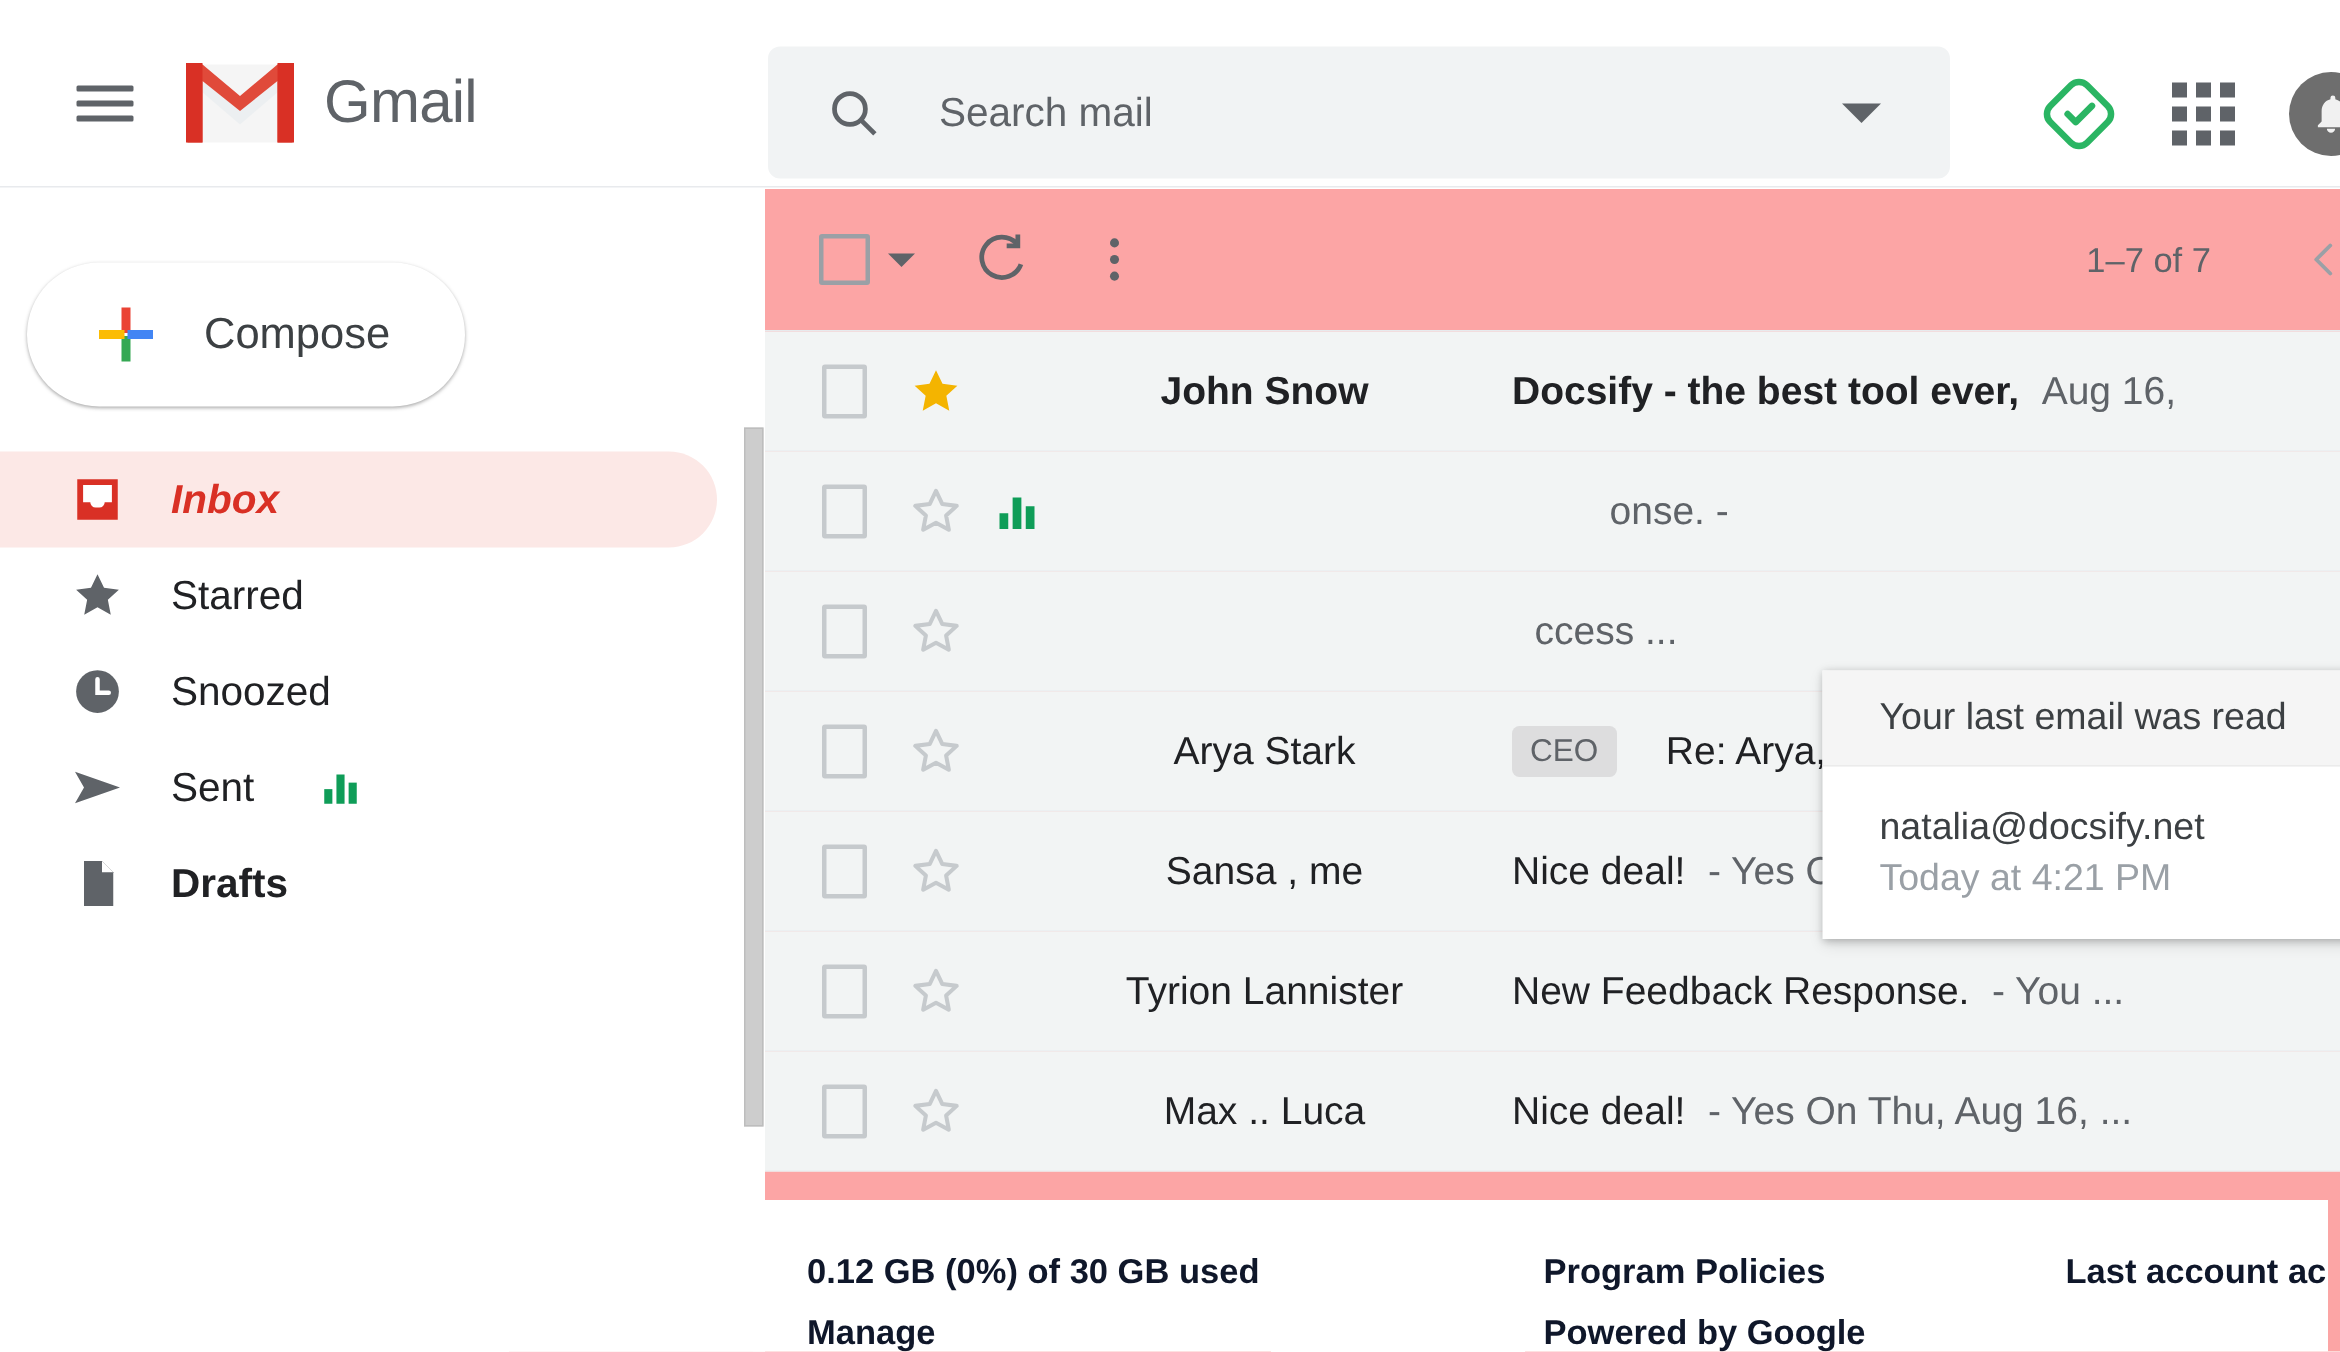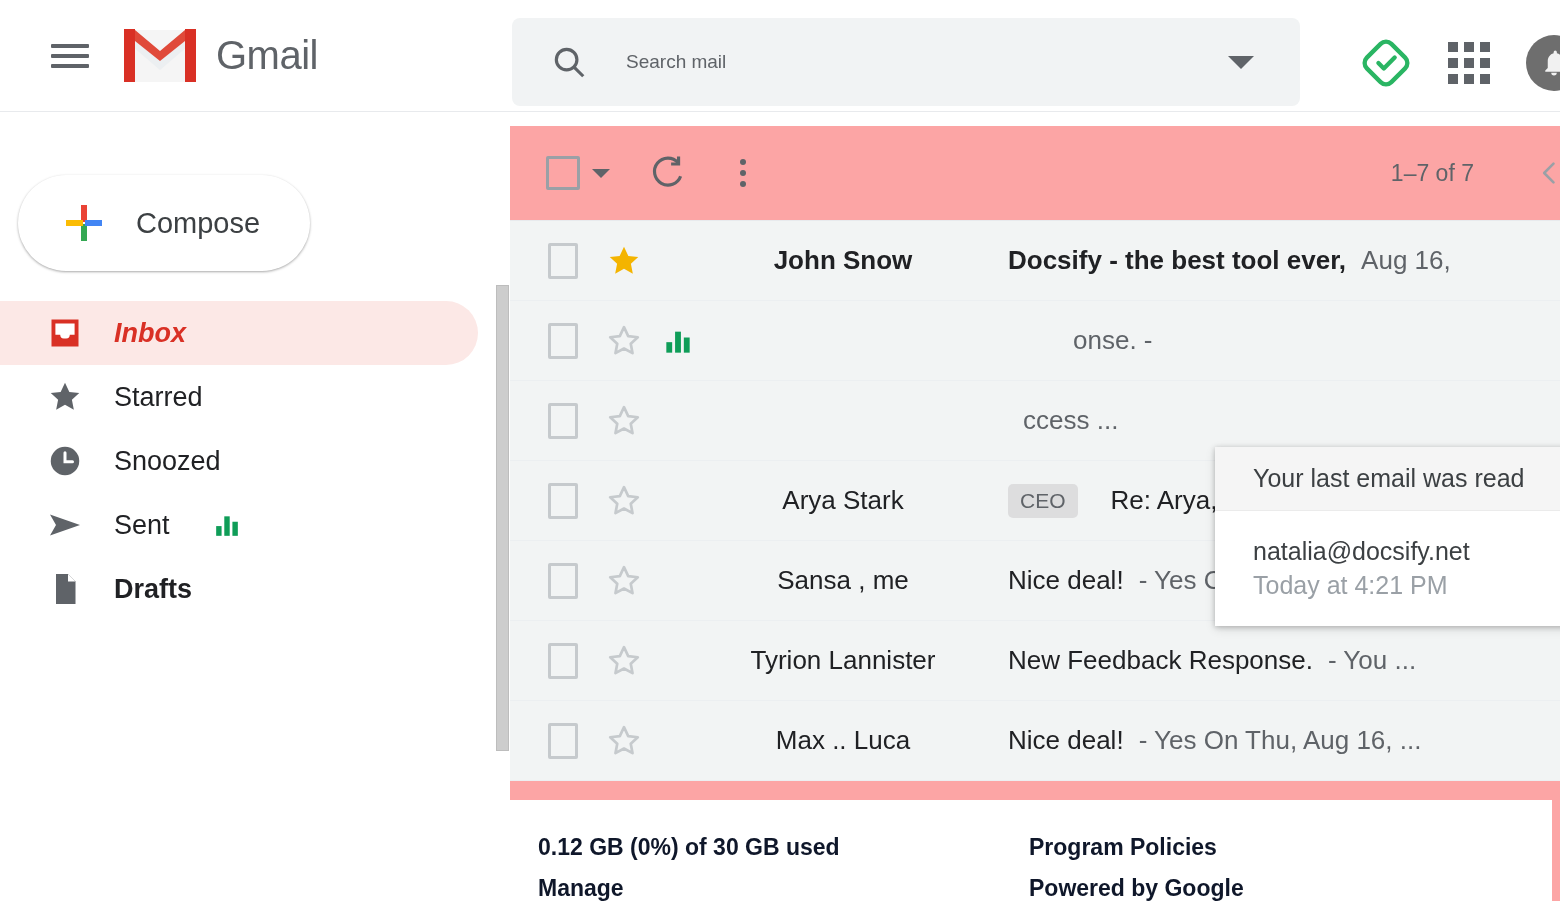--- a/index.html
+++ b/index.html
@@ -7,21 +7,21 @@
     width: 1560px; height: 901px;
     overflow: hidden;
     background: #fff;
     font-family: "Liberation Sans", sans-serif;
     color: #202124;
   }
   body { position: relative; }
 
   
   .header {
-    position: absolute; left: 0; top: 0;
+    position: absolute; left: 0; top: 13px;
     width: 1560px; height: 112px;
     background: #fff;
     border-bottom: 1px solid #e8eaed;
     display: flex; align-items: center;
   }
   .hamburger {
     width: 48px; height: 48px;
     margin-left: 46px;
     display: flex; flex-direction: column;
     justify-content: center; align-items: center; gap: 6px;
@@ -42,21 +42,21 @@
   .searchbar {
     position: absolute; left: 512px; top: 18px;
     width: 788px; height: 88px;
     background: #f1f3f4; border-radius: 8px;
     display: flex; align-items: center;
   }
   .search-icon-wrap { margin-left: 38px; display:flex; }
   .search-input {
     flex: 1; border: none; background: transparent; outline: none;
     font-family: "Liberation Sans", sans-serif;
-    font-size: 19px; color: #3c4043;
+    font-size: 27px; color: #3c4043;
     margin-left: 38px;
   }
   .search-input::placeholder { color: #5f6368; opacity: 1; }
   .search-caret {
     margin-right: 46px; width: 0; height: 0;
     border-left: 13px solid transparent;
     border-right: 13px solid transparent;
     border-top: 13px solid #5f6368;
     cursor: pointer;
   }
@@ -495,13 +495,16 @@
 
 <div class="footer">
   <div class="foot-col foot-l">
     <div class="foot-line">0.12 GB (0%) of 30 GB used</div>
     <div class="foot-line foot-link">Manage</div>
   </div>
   <div class="foot-col foot-m">
     <div class="foot-line foot-link">Program Policies</div>
     <div class="foot-line">Powered by Google</div>
   </div>
+  <div class="foot-col foot-r">
+    <div class="foot-line">Last account ac</div>
+  </div>
 </div>
 
 </body></html>

